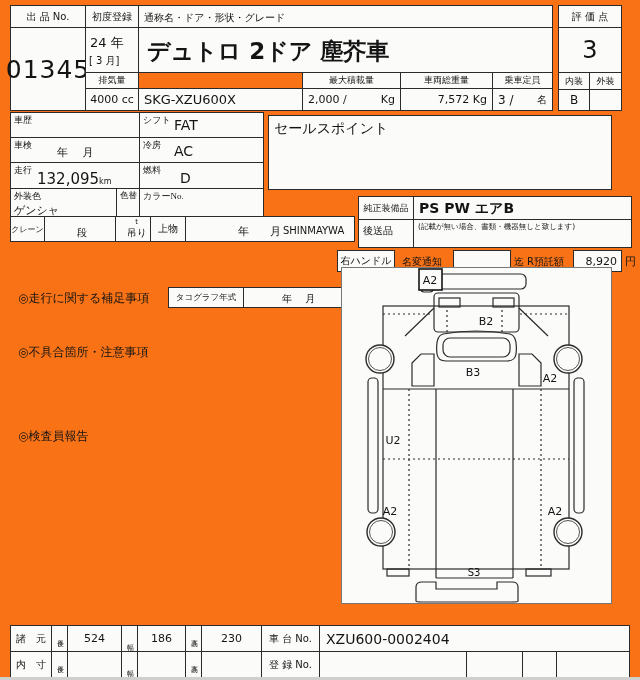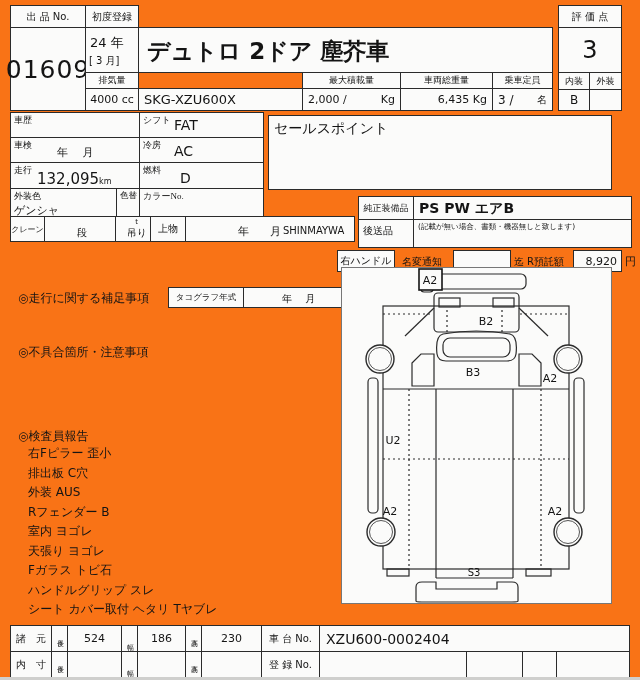--- a/index.html
+++ b/index.html
@@ -22,47 +22,50 @@
   .vert { writing-mode:vertical-rl; text-orientation:upright; font-size:7px; line-height:1; letter-spacing:1px; }
   svg text { font-family:"DejaVu Sans", sans-serif; fill:#141414; }
   .botstrip { position:absolute; left:0; right:0; bottom:0; height:3px; background:#cfcfcd; }
 </style>
 </head>
 <body>
 
 <div class="sheet">
 
   <div class="c cc" style="left:10px;top:5px;width:76px;height:23px;font-size:10px">出 品 No.</div>
-  <div class="c cc" style="left:10px;top:27px;width:76px;height:84px;font-size:25px;letter-spacing:1px">01609</div>
+  <div class="c cc" style="left:10px;top:27px;width:76px;height:84px;font-size:25px;letter-spacing:1px">01345</div>
 
   <div class="c cc" style="left:85px;top:5px;width:54px;height:23px;font-size:10px">初度登録</div>
   <div class="c" style="left:85px;top:27px;width:54px;height:46px">
     <div class="t pre" style="left:4px;top:6px;font-size:13px">24 年</div>
     <div class="t pre" style="left:3px;top:26px;font-size:10px">[ 3 月]</div>
   </div>
   <div class="c cc" style="left:85px;top:72px;width:54px;height:17px;font-size:9px">排気量</div>
   <div class="c cc" style="left:85px;top:88px;width:54px;height:23px;font-size:11px">4000 cc</div>
 
+  <div class="c" style="left:138px;top:5px;width:415px;height:23px">
+    <div class="t" style="left:5px;top:5px;font-size:10px">通称名・ドア・形状・グレード</div>
+  </div>
   <div class="c" style="left:138px;top:27px;width:415px;height:46px">
     <div class="t pre" style="left:8px;top:8px;font-size:23px;font-weight:600">デュトロ 2ドア 塵芥車</div>
   </div>
 
   <div class="c" style="left:138px;top:88px;width:165px;height:23px">
     <div class="t" style="left:5px;top:3px;font-size:13px">SKG-XZU600X</div>
   </div>
 
   <div class="c cc" style="left:302px;top:72px;width:99px;height:17px;font-size:9px">最大積載量</div>
   <div class="c sb" style="left:302px;top:88px;width:99px;height:23px;font-size:11px;padding:0 5px">
     <span>2,000 /</span>
     <span>Kg</span>
   </div>
 
   <div class="c cc" style="left:400px;top:72px;width:93px;height:17px;font-size:9px">車両総重量</div>
   <div class="c" style="left:400px;top:88px;width:93px;height:23px">
-    <div class="t" style="right:5px;top:4px;font-size:11px">6,435 Kg</div>
+    <div class="t" style="right:5px;top:4px;font-size:11px">7,572 Kg</div>
   </div>
 
   <div class="c cc" style="left:492px;top:72px;width:61px;height:17px;font-size:9px">乗車定員</div>
   <div class="c sb" style="left:492px;top:88px;width:61px;height:23px;font-size:12px;padding:0 5px">
     <span>3 /</span>
     <span style="font-size:10px">名</span>
   </div>
 
   <div class="c cc" style="left:558px;top:5px;width:64px;height:23px;font-size:10px">評 価 点</div>
   <div class="c cc" style="left:558px;top:27px;width:64px;height:46px;font-size:24px">3</div>
@@ -152,31 +155,20 @@
 
   <div class="t" style="left:18px;top:290px;font-size:12px">◎走行に関する補足事項</div>
   <div class="c cc" style="left:168px;top:287px;width:76px;height:21px;font-size:8.5px">タコグラフ年式</div>
   <div class="c" style="left:243px;top:287px;width:99px;height:21px">
     <div class="t pre" style="left:38px;top:4px;font-size:10px">年　 月</div>
   </div>
 
   <div class="t" style="left:18px;top:344px;font-size:12px">◎不具合箇所・注意事項</div>
 
   <div class="t" style="left:18px;top:428px;font-size:12px">◎検査員報告</div>
-  <div class="t" style="left:28px;top:444px;width:290px">
-    <div class="defect-line">右Fピラー 歪小</div>
-    <div class="defect-line">排出板 C穴</div>
-    <div class="defect-line">外装 AUS</div>
-    <div class="defect-line">Rフェンダー B</div>
-    <div class="defect-line">室内 ヨゴレ</div>
-    <div class="defect-line">天張り ヨゴレ</div>
-    <div class="defect-line">Fガラス トビ石</div>
-    <div class="defect-line">ハンドルグリップ スレ</div>
-    <div class="defect-line">シート カバー取付 ヘタリ Tヤブレ</div>
-  </div>
 
   <div class="t" style="left:341px;top:267px;width:271px;height:337px;border:1px solid #777;background:#fbfbfa">
     <svg width="269" height="335" viewBox="0 0 269 335">
       <g fill="none" stroke="#2b2b2b" stroke-width="1.2">
 
         <rect x="91" y="6" width="93" height="15" rx="5"></rect>
         <rect x="79" y="16" width="12" height="8" rx="3"></rect>
 
         <rect x="92" y="25" width="85" height="39" rx="4"></rect>
         <rect x="97" y="30" width="21" height="9"></rect>

